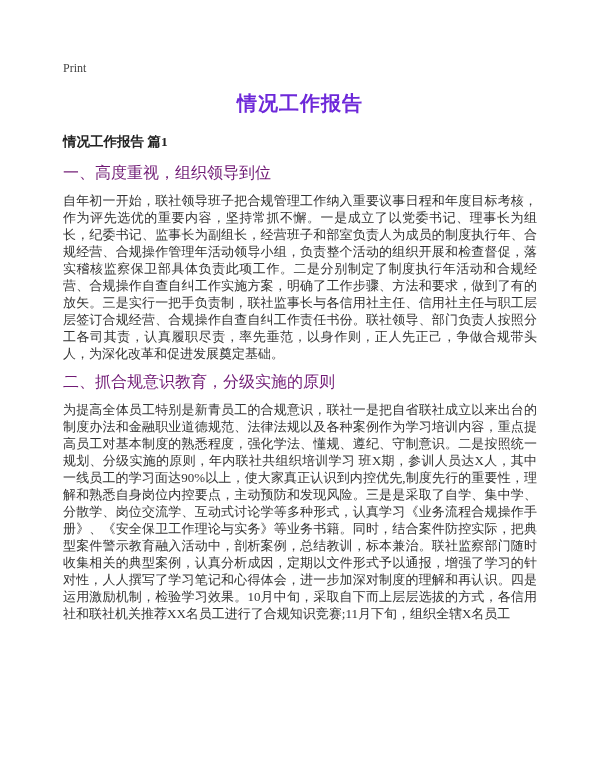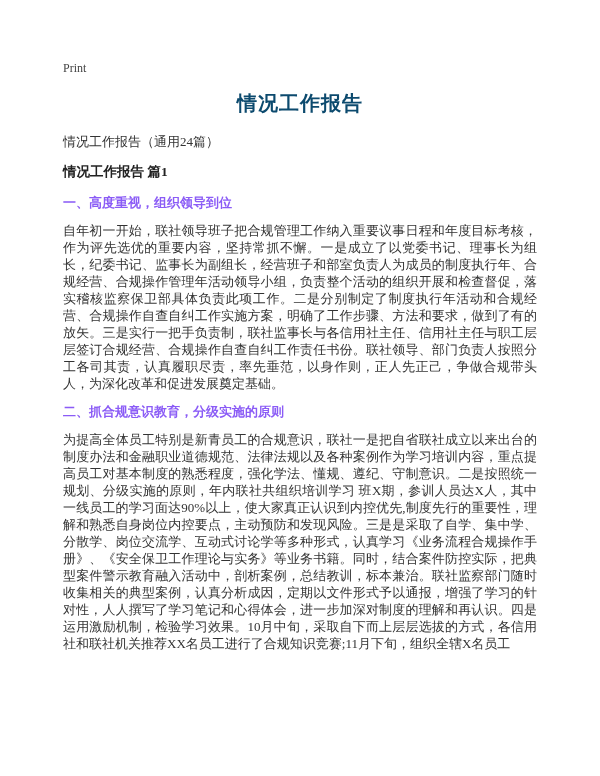--- a/index.html
+++ b/index.html
@@ -53,36 +53,35 @@
     margin: 0 0 11px 0;
     font-size: 13px;
     line-height: 17px;
     text-align: justify;
     text-justify: inter-ideograph;
     word-break: break-all;
     color: #333333;
   }
   .sub-heading {
     margin: 0 0 11px 0;
-    font-size: 13px;
+    font-size: 16px;
     line-height: 17px;
-    font-weight: bold;
-    color: #8b5cf6;
+    font-weight: normal;
+    color: #701a75;
   }
 </style>
 </head>
 <body>
 
 <div class="page">
 
   <a class="print-link">Print</a>
 
-  <h1 class="doc-title" style="color: #0c4a6e;">情况工作报告</h1>
+  <h1 class="doc-title" style="color: #6d28d9;">情况工作报告</h1>
 
-  <p class="doc-subtitle">情况工作报告（通用24篇）</p>
 
   <h2 class="section-title">情况工作报告 篇1</h2>
 
 
   <p class="sub-heading">一、高度重视，组织领导到位</p>
 
   <p class="body-block">自年初一开始，联社领导班子把合规管理工作纳入重要议事日程和年度目标考核，作为评先选优的重要内容，坚持常抓不懈。一是成立了以党委书记、理事长为组长，纪委书记、监事长为副组长，经营班子和部室负责人为成员的制度执行年、合规经营、合规操作管理年活动领导小组，负责整个活动的组织开展和检查督促，落实稽核监察保卫部具体负责此项工作。二是分别制定了制度执行年活动和合规经营、合规操作自查自纠工作实施方案，明确了工作步骤、方法和要求，做到了有的放矢。三是实行一把手负责制，联社监事长与各信用社主任、信用社主任与职工层层签订合规经营、合规操作自查自纠工作责任书份。联社领导、部门负责人按照分工各司其责，认真履职尽责，率先垂范，以身作则，正人先正己，争做合规带头人，为深化改革和促进发展奠定基础。</p>
 
   <p class="sub-heading">二、抓合规意识教育，分级实施的原则</p>
 

